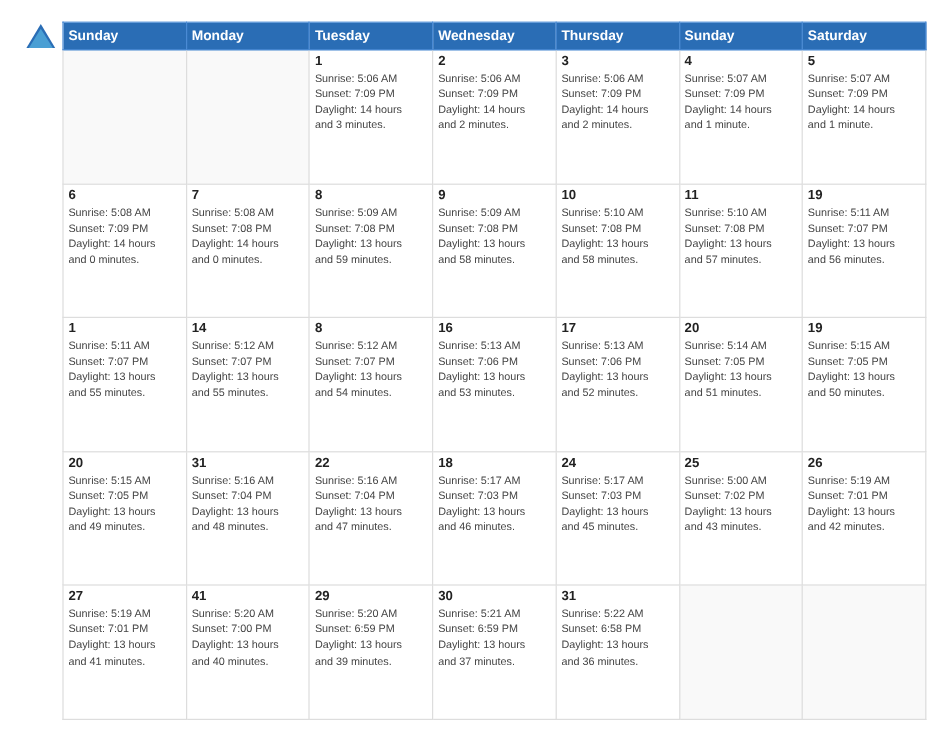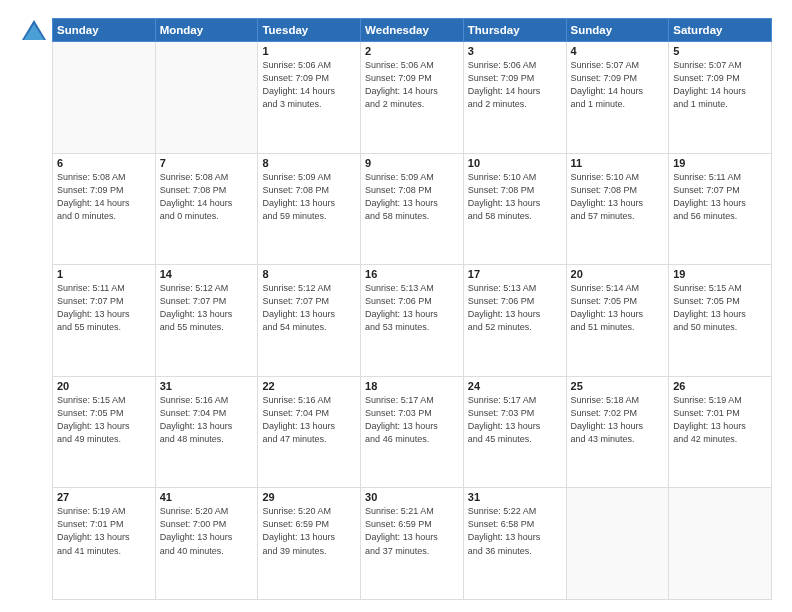--- a/index.html
+++ b/index.html
@@ -313,21 +313,21 @@
           </td>
           <td>
             <span class="day-num">24</span>
             <div class="day-detail" style="white-space: pre-line;">Sunrise: 5:17 AM
 Sunset: 7:03 PM
 Daylight: 13 hours
 and 45 minutes.</div>
           </td>
           <td>
             <span class="day-num">25</span>
-            <div class="day-detail" style="white-space: pre-line;">Sunrise: 5:18 AM
+            <div class="day-detail" style="white-space: pre-line;">Sunrise: 5:00 AM
 Sunset: 7:02 PM
 Daylight: 13 hours
 and 43 minutes.</div>
           </td>
           <td>
             <span class="day-num">26</span>
             <div class="day-detail" style="white-space: pre-line;">Sunrise: 5:19 AM
 Sunset: 7:01 PM
 Daylight: 13 hours
 and 42 minutes.</div>

